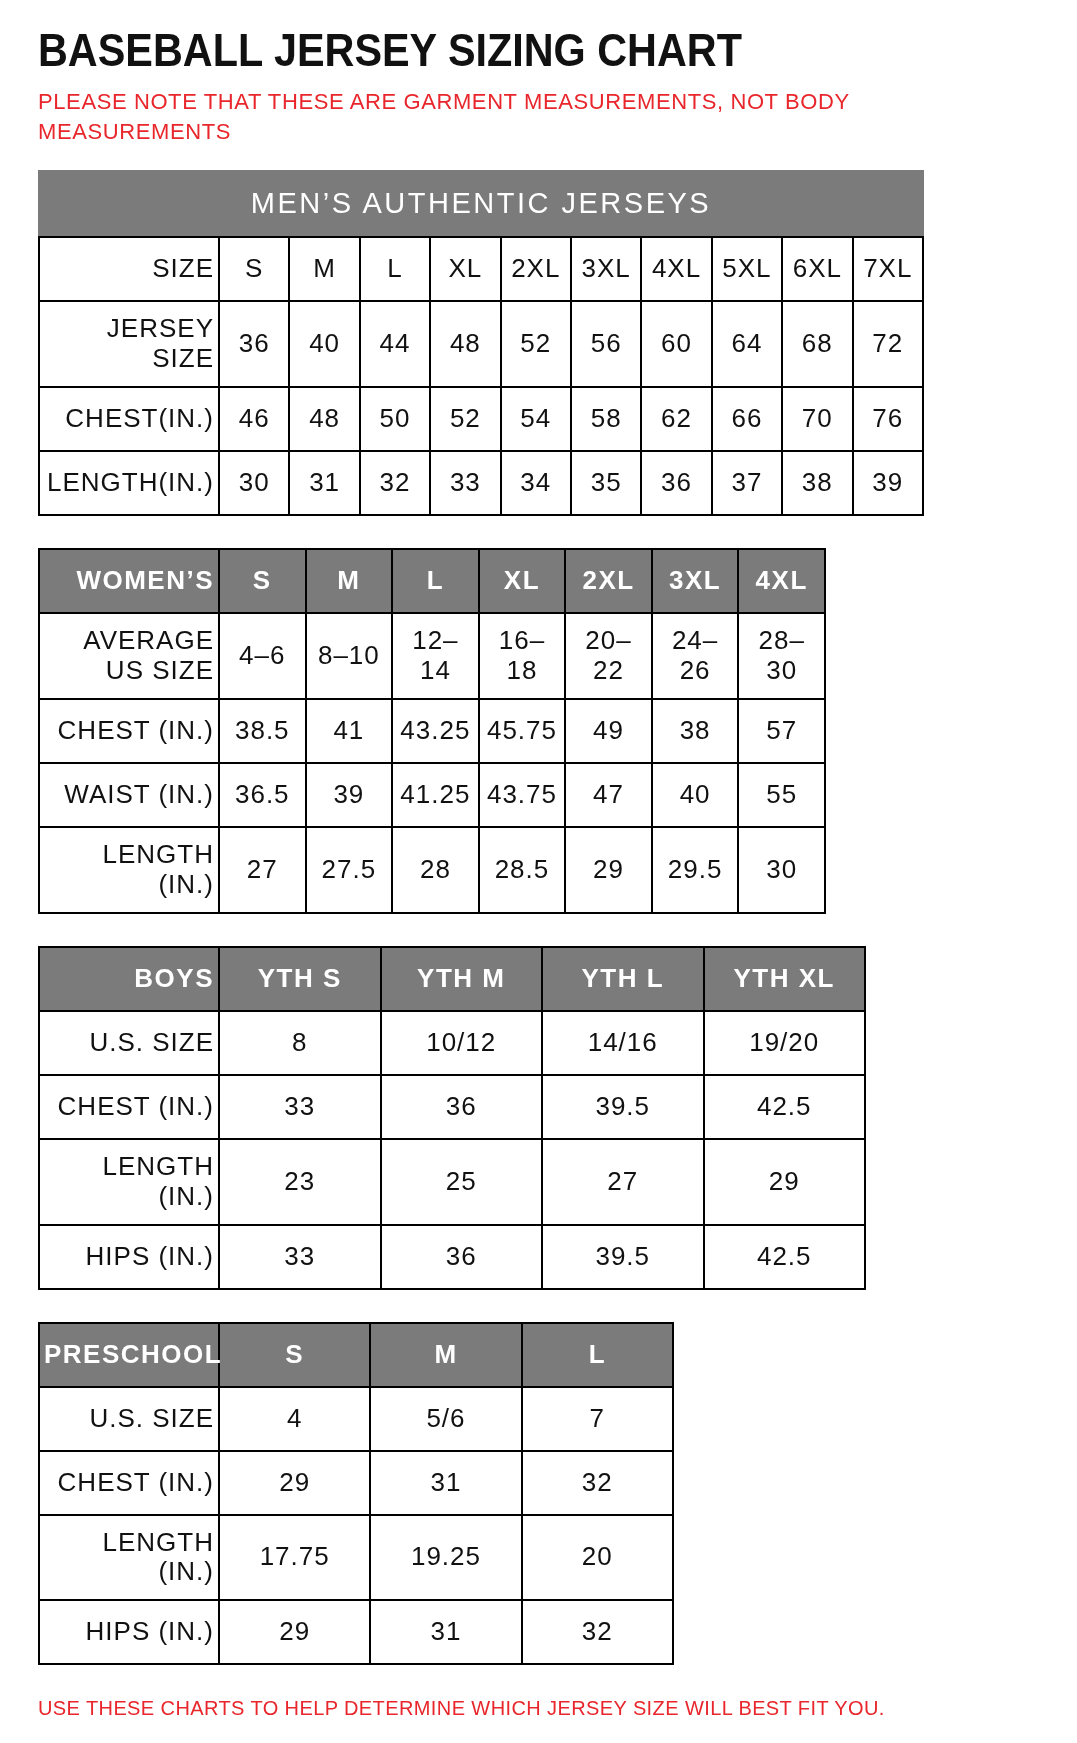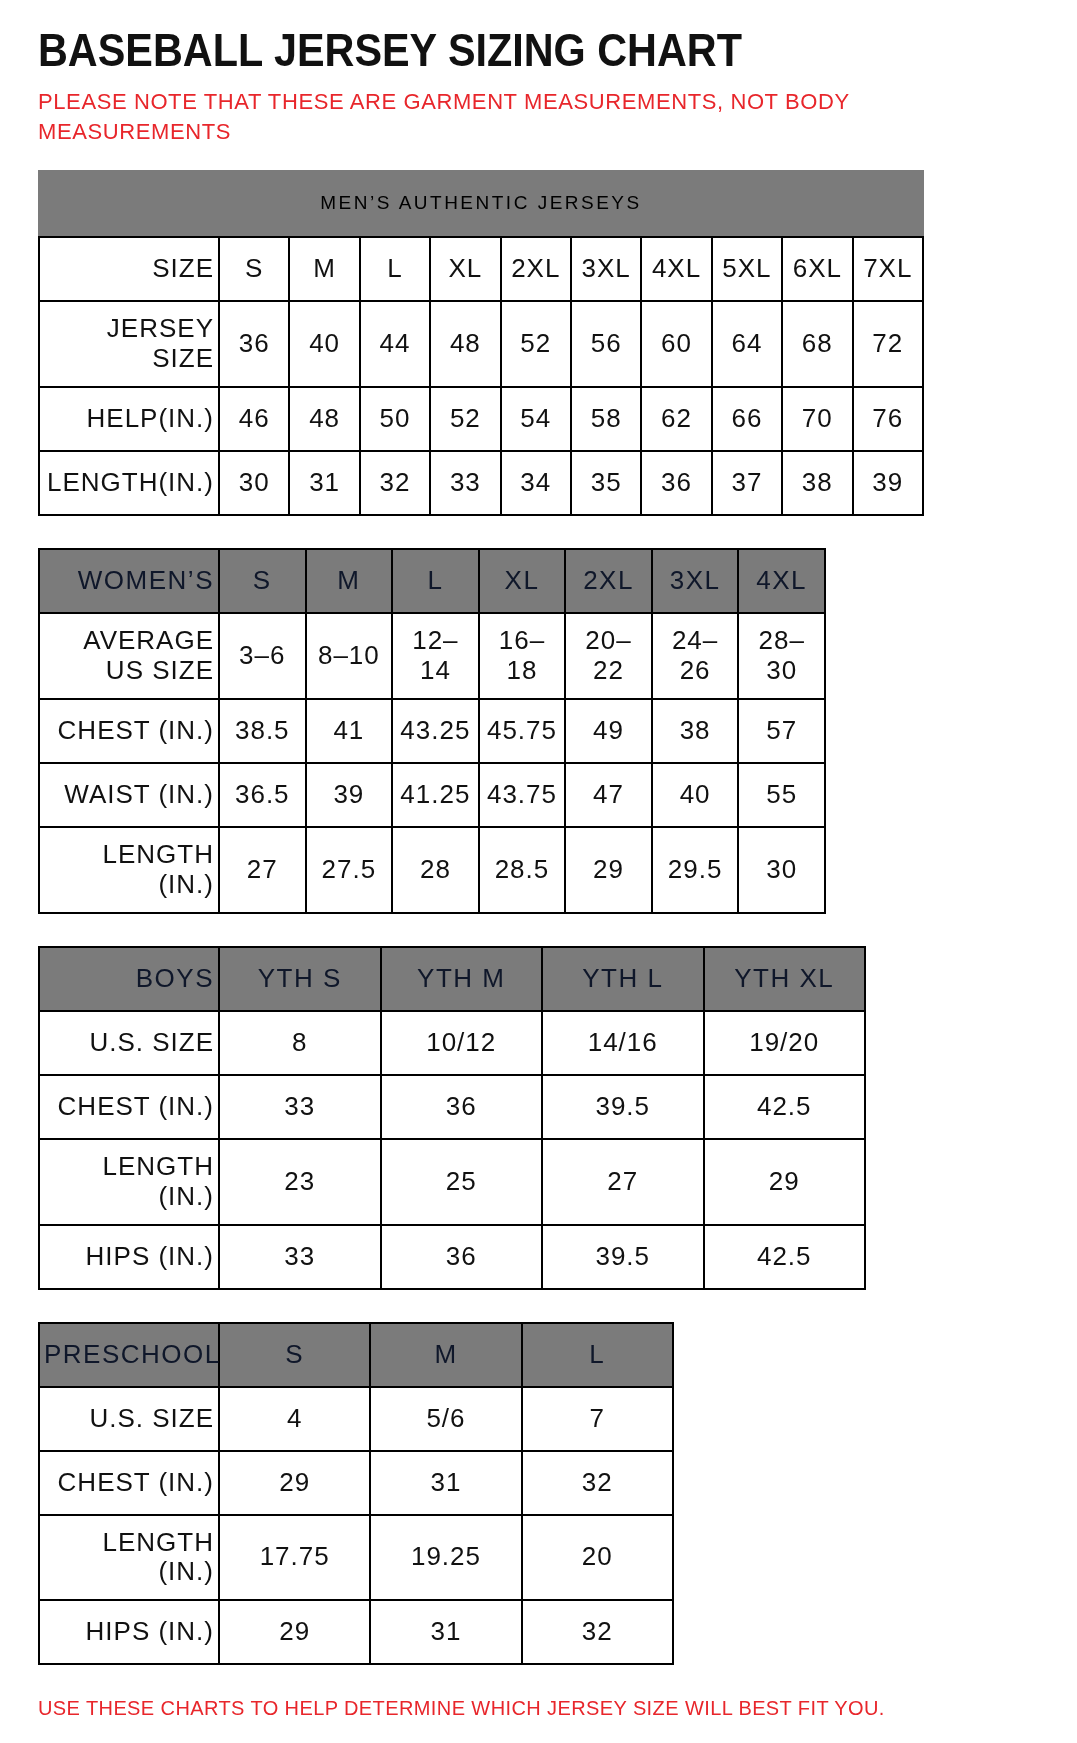--- a/index.html
+++ b/index.html
@@ -36,25 +36,25 @@
     letter-spacing:.6px;
     white-space:pre-line;
   }
 
   .table-block{margin:0 0 32px 0;}
 
   .banner{
     width:886px;
     height:66px;
     background:var(--gray);
-    color:#000000;
+    color:#ffffff;
     display:flex;
     align-items:center;
     justify-content:center;
-    font-size:19px;
+    font-size:29px;
     letter-spacing:2.5px;
   }
 
   table.chart{
     border-collapse:collapse;
     table-layout:fixed;
     margin:0;
   }
   table.mens-table{width:886px;}
   table.womens-table{width:788px;}
@@ -70,22 +70,22 @@
     letter-spacing:1px;
     padding:12px 4px;
     height:64px;
     white-space:pre-line;
     line-height:1.15;
   }
   table.chart td:first-child, table.chart th:first-child{width:180px;text-align:right;}
 
   tr.gray-row th{
     background:var(--gray);
-    color:#0f172a;
-    font-weight:400;
+    color:#ffffff;
+    font-weight:700;
     letter-spacing:1.5px;
   }
 
   .footer{
     margin:24px 0 0 0;
     color:var(--red);
     font-size:20px;
     letter-spacing:.4px;
     white-space:nowrap;
   }
@@ -124,21 +124,21 @@
             <td>44</td>
             <td>48</td>
             <td>52</td>
             <td>56</td>
             <td>60</td>
             <td>64</td>
             <td>68</td>
             <td>72</td>
           </tr>
           <tr>
-            <td>HELP(IN.)</td>
+            <td>CHEST(IN.)</td>
             <td>46</td>
             <td>48</td>
             <td>50</td>
             <td>52</td>
             <td>54</td>
             <td>58</td>
             <td>62</td>
             <td>66</td>
             <td>70</td>
             <td>76</td>
@@ -169,21 +169,21 @@
             <th>M</th>
             <th>L</th>
             <th>XL</th>
             <th>2XL</th>
             <th>3XL</th>
             <th>4XL</th>
           </tr>
           <tr>
             <td>AVERAGE
 US SIZE</td>
-            <td>3–6</td>
+            <td>4–6</td>
             <td>8–10</td>
             <td>12–14</td>
             <td>16–18</td>
             <td>20–22</td>
             <td>24–26</td>
             <td>28–30</td>
           </tr>
           <tr>
             <td>CHEST (IN.)</td>
             <td>38.5</td>

